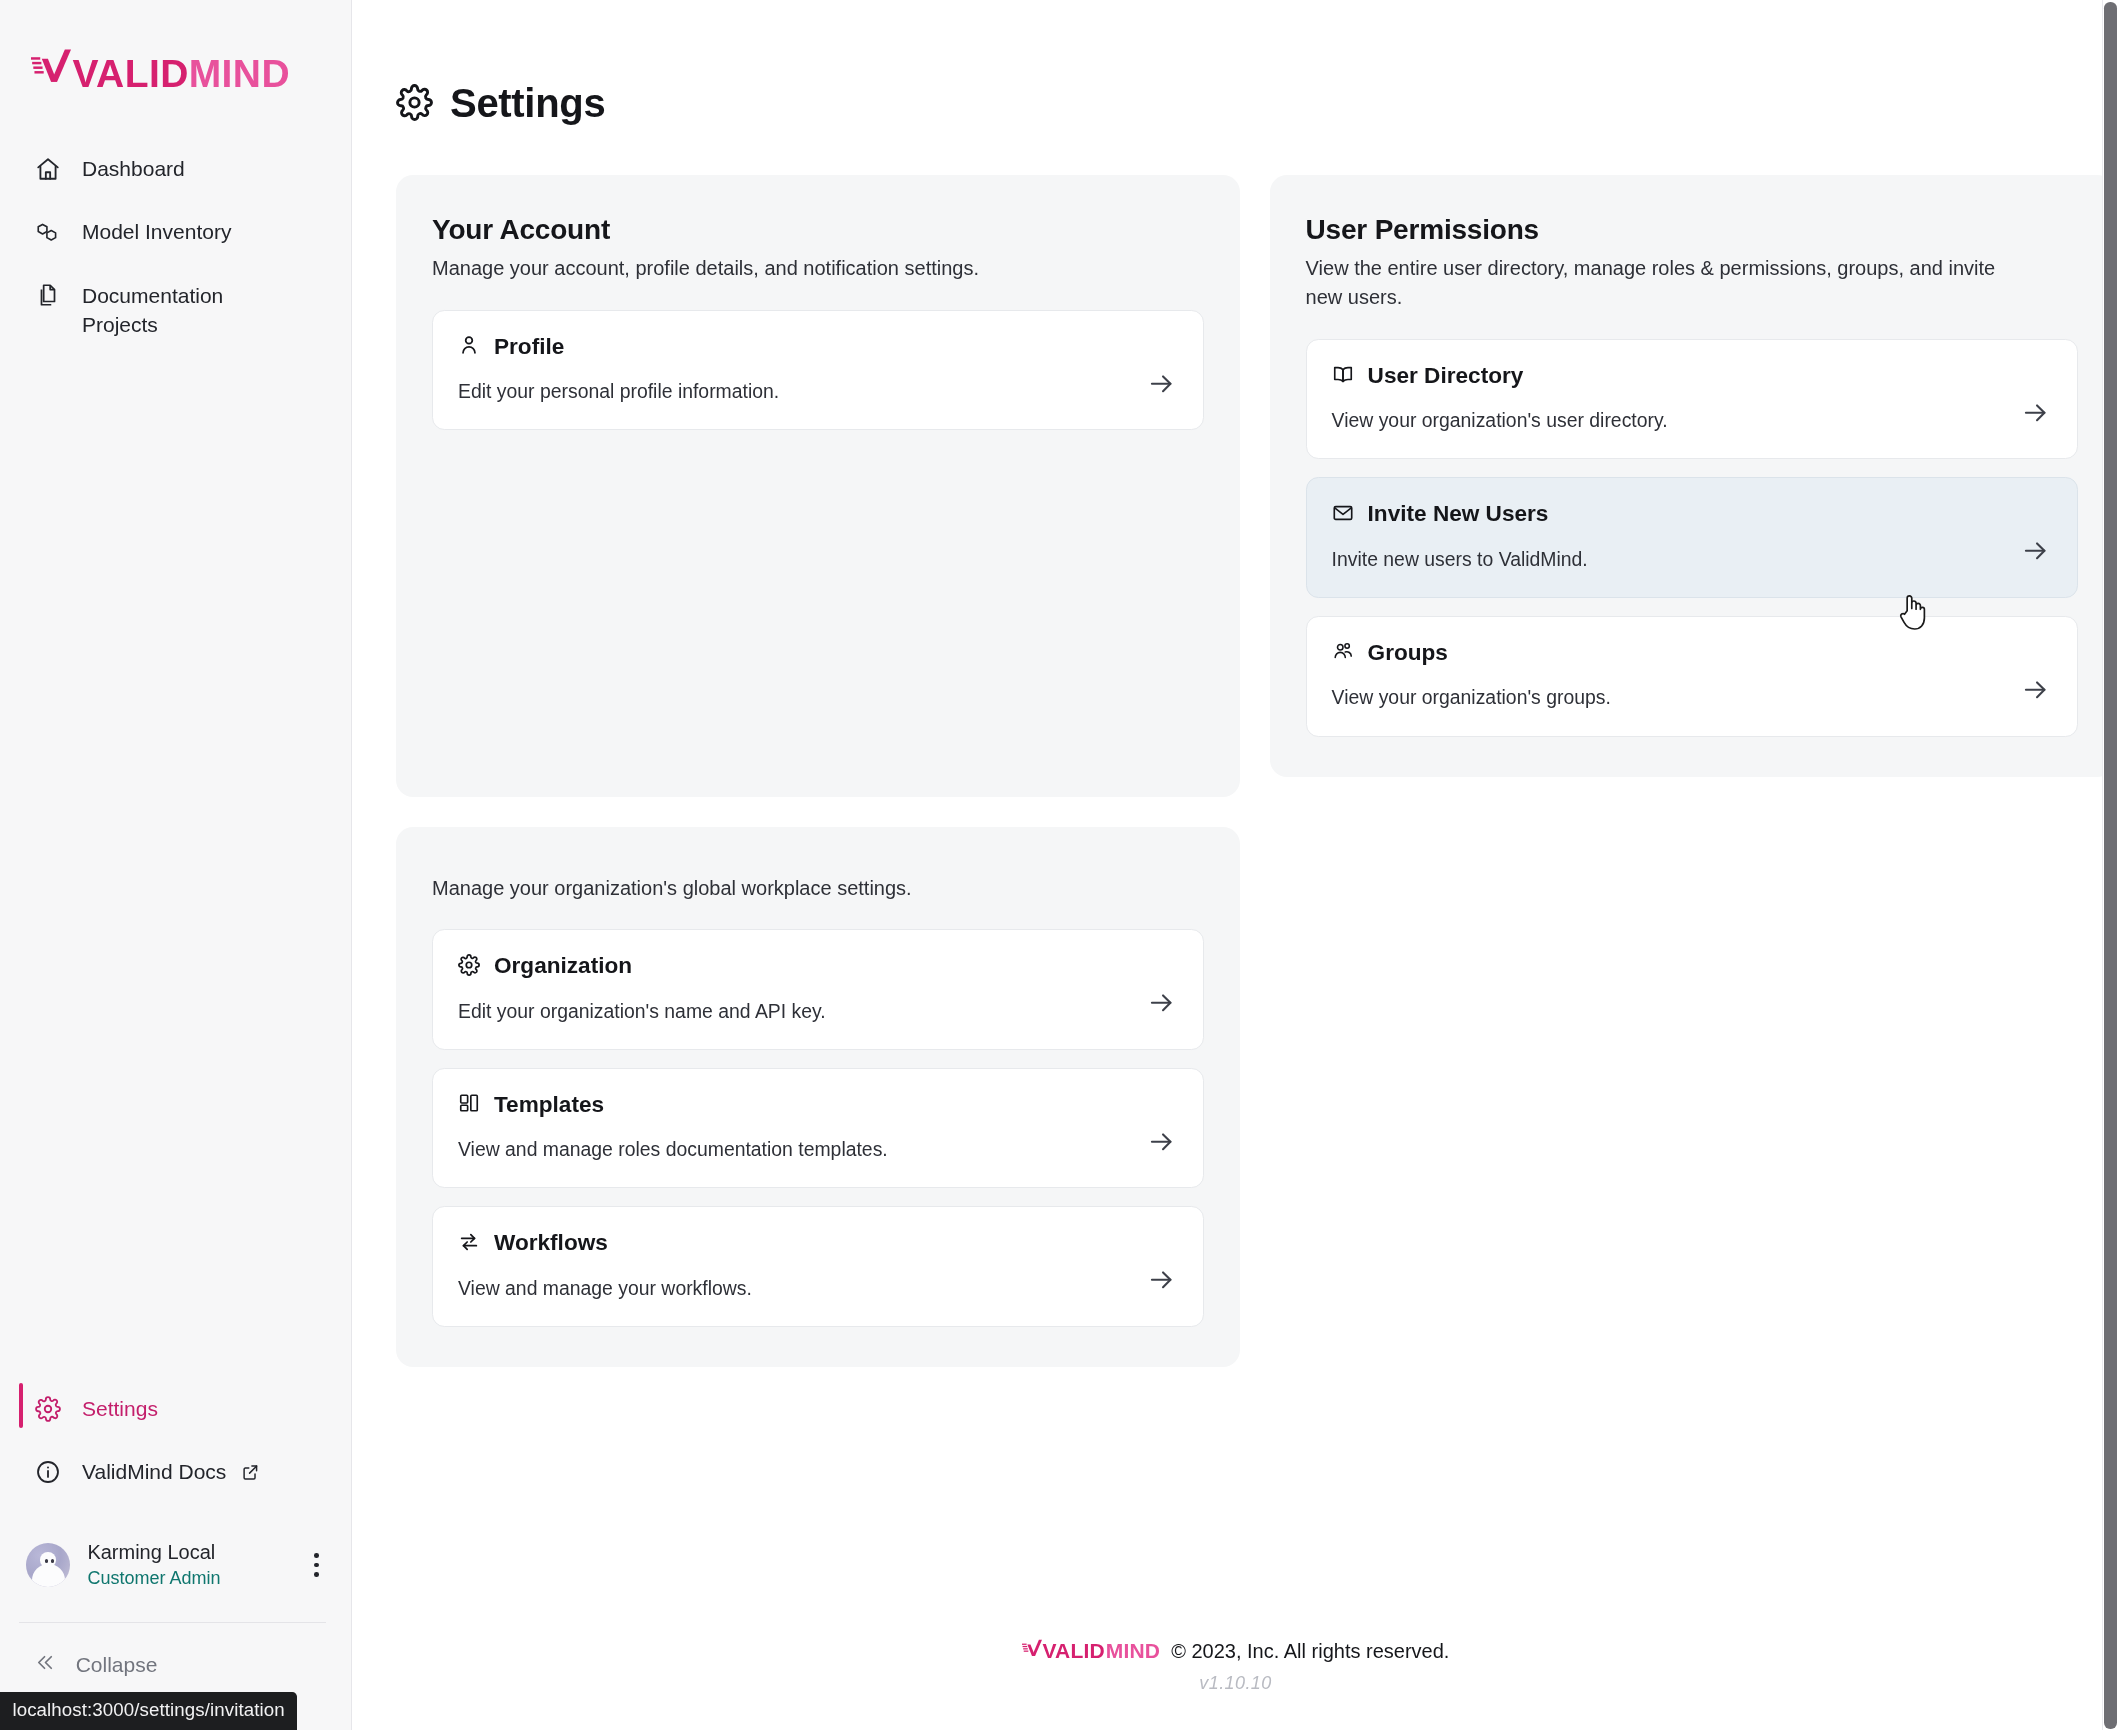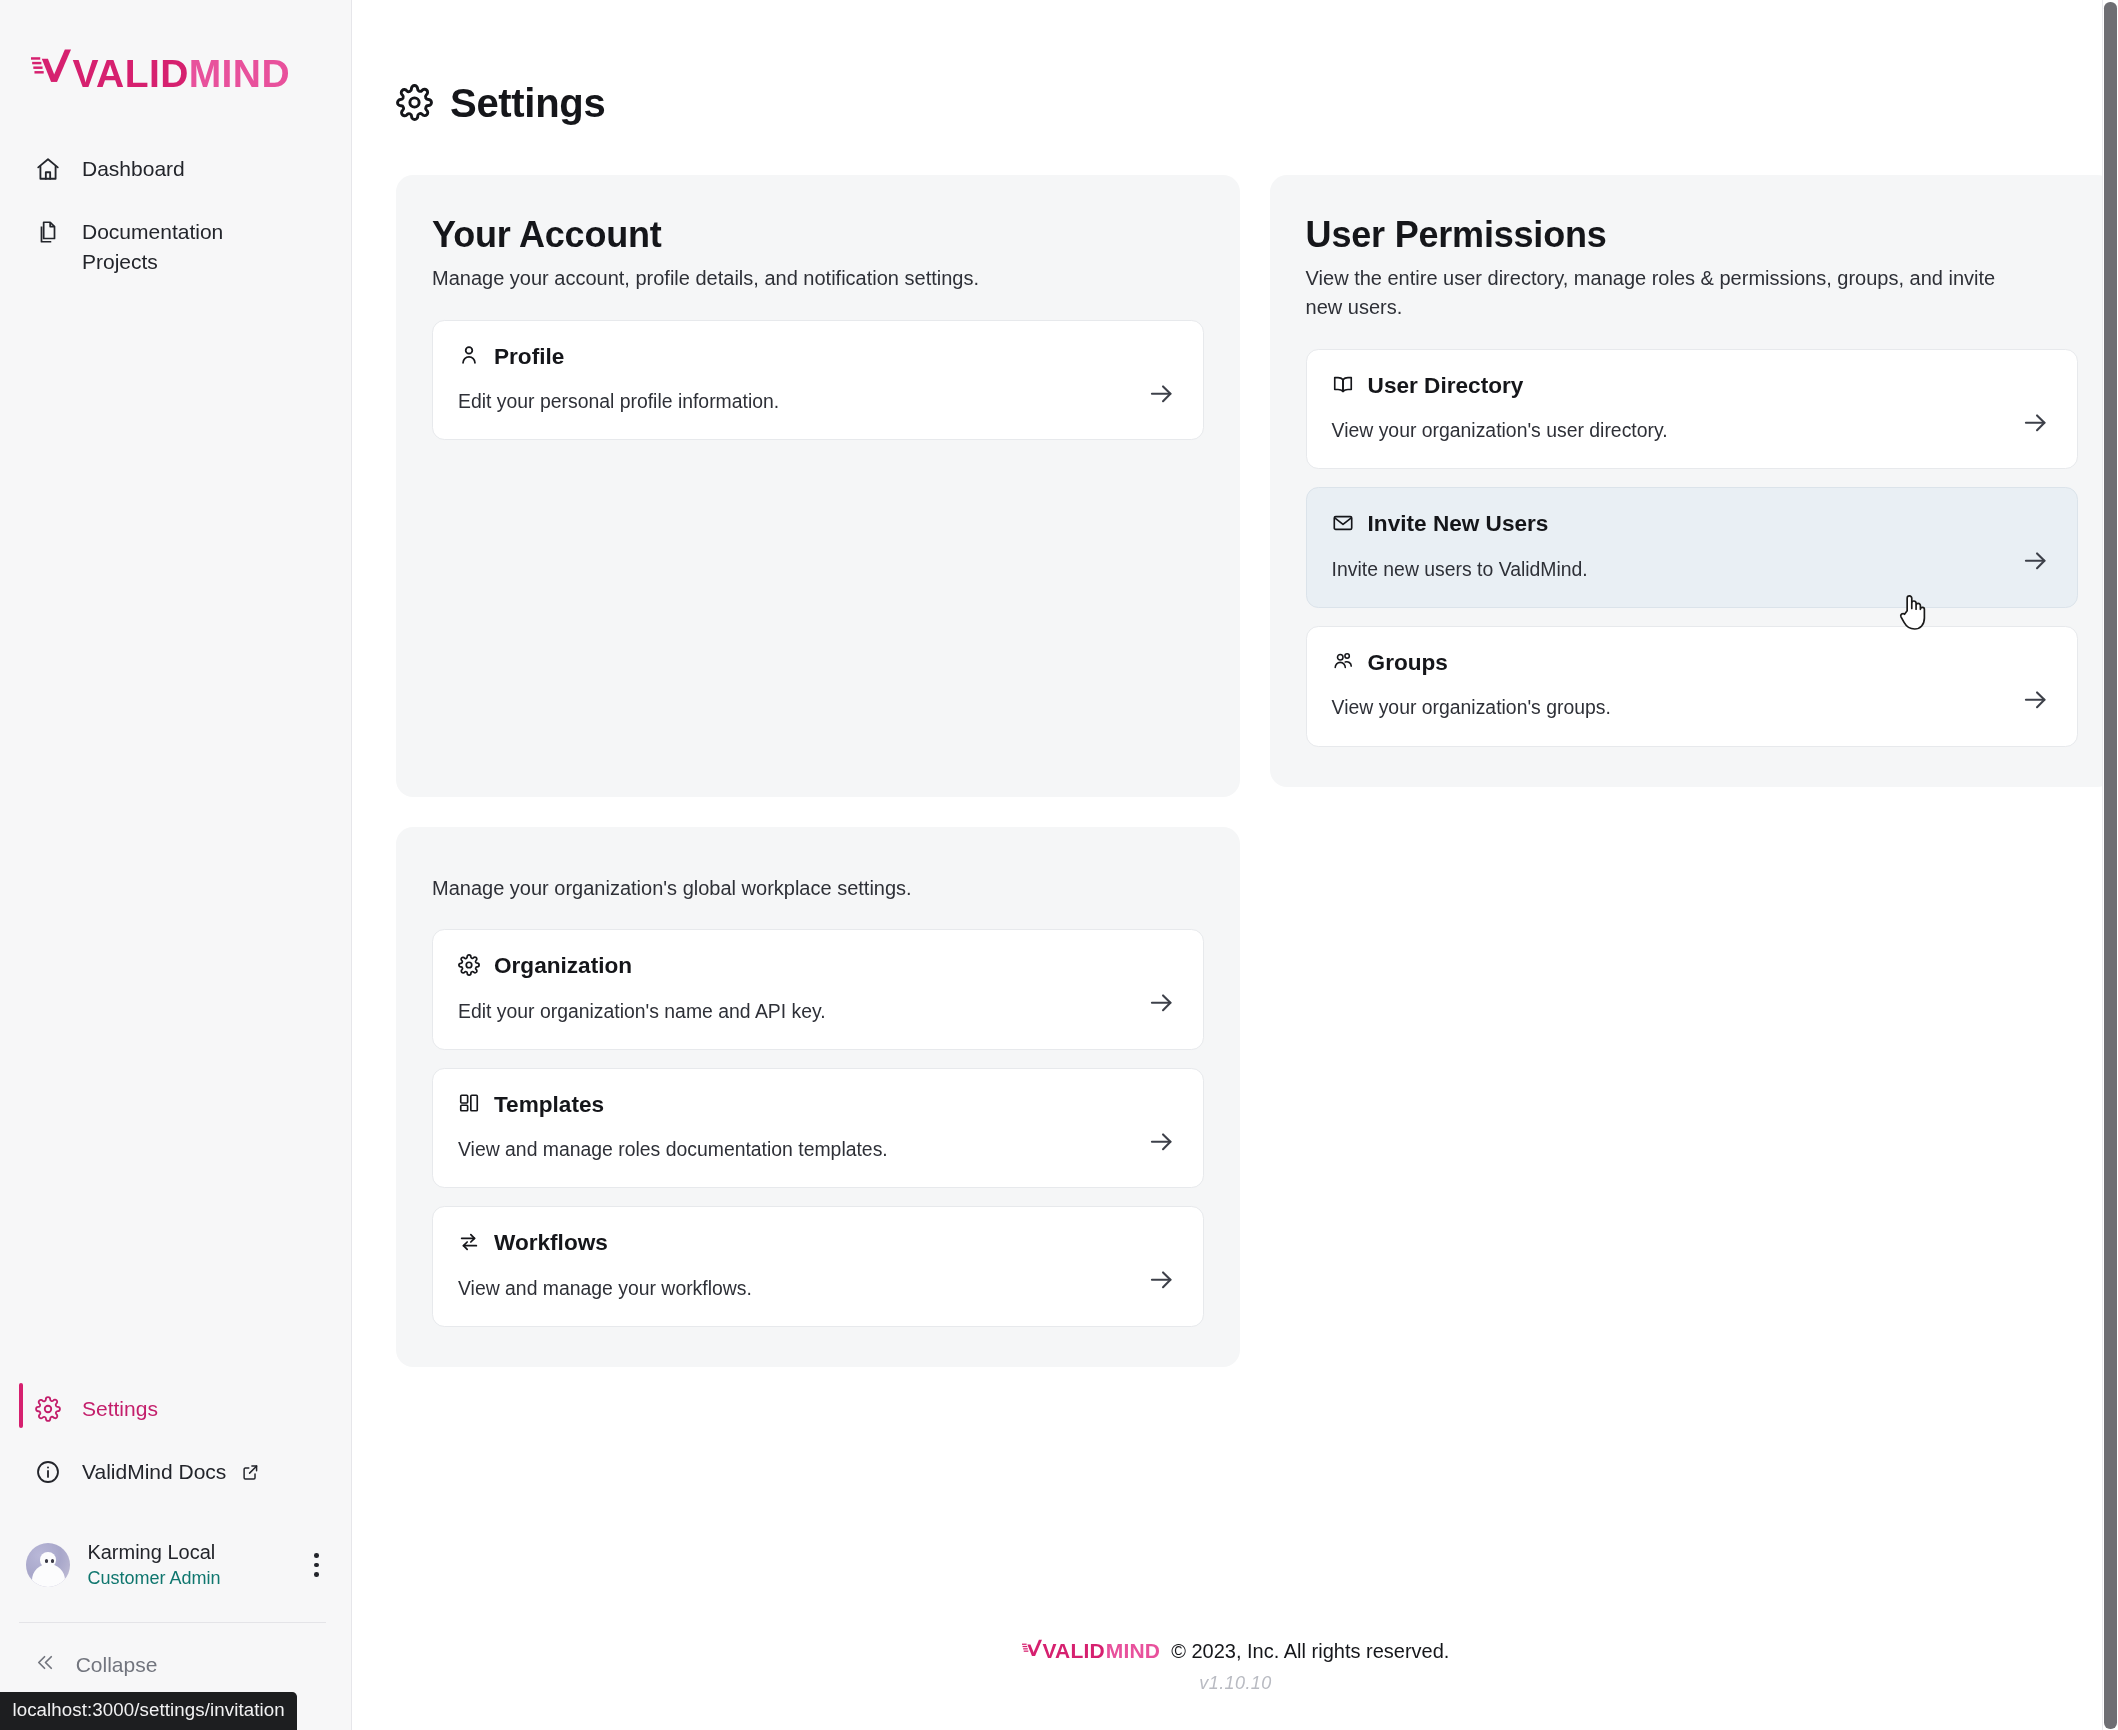--- a/index.html
+++ b/index.html
@@ -169,21 +169,21 @@
     padding: 49px 0 0 44px;
     align-items: start;
   }
 
   .panel {
     background: #f5f6f7;
     border-radius: 17px;
     padding: 39px 36px 40px 36px;
   }
   .panel-title {
-    font-size: 36px; font-weight: 700; color: #15161a; letter-spacing: -0.2px;
+    font-size: 28px; font-weight: 700; color: #15161a; letter-spacing: -0.2px;
   }
   .panel-desc {
     font-size: 20px; color: #2e3037; line-height: 1.46;
     margin-top: 8px; max-width: 731px;
   }
   .tiles { margin-top: 26.4px; display: flex; flex-direction: column; gap: 18px; }
 
   .tile {
     background: #ffffff;
     border: 0.8px solid #e7e9ec;
@@ -292,20 +292,29 @@
         <span class="ico">
           <svg width="26" height="26" viewBox="0 0 24 24" fill="none" stroke="#23252b" stroke-width="1.7" stroke-linecap="round" stroke-linejoin="round">
             <path d="M3 10.5 12 3l9 7.5"></path>
               <path d="M5 9.6V21h14V9.6"></path>
               <path d="M10 21v-6h4v6"></path>
           </svg>
         </span>
         <span class="lbl">Dashboard</span>
       </div>
 
+      <div class="nav-item">
+        <span class="ico">
+          <svg width="26" height="26" viewBox="0 0 24 24" fill="none" stroke="#23252b" stroke-width="1.5" stroke-linejoin="round">
+            <path d="M3 7.2 7 5l4 2.2v4.4L7 13.8l-4-2.2z"></path>
+            <path d="M11 12.8 15 10.6l4 2.2v4.4L15 19.4l-4-2.2z"></path>
+          </svg>
+        </span>
+        <span class="lbl">Model Inventory</span>
+      </div>
 
       <div class="nav-item">
         <span class="ico">
           <svg width="26" height="26" viewBox="0 0 24 24" fill="none" stroke="#23252b" stroke-width="1.6" stroke-linejoin="round">
             <path d="M8 3h6l4 4v11H8z"></path>
               <path d="M14 3v4h4"></path>
               <path d="M6 7v14h9"></path>
           </svg>
         </span>
         <span class="lbl" style="max-width:179px">Documentation Projects</span>

